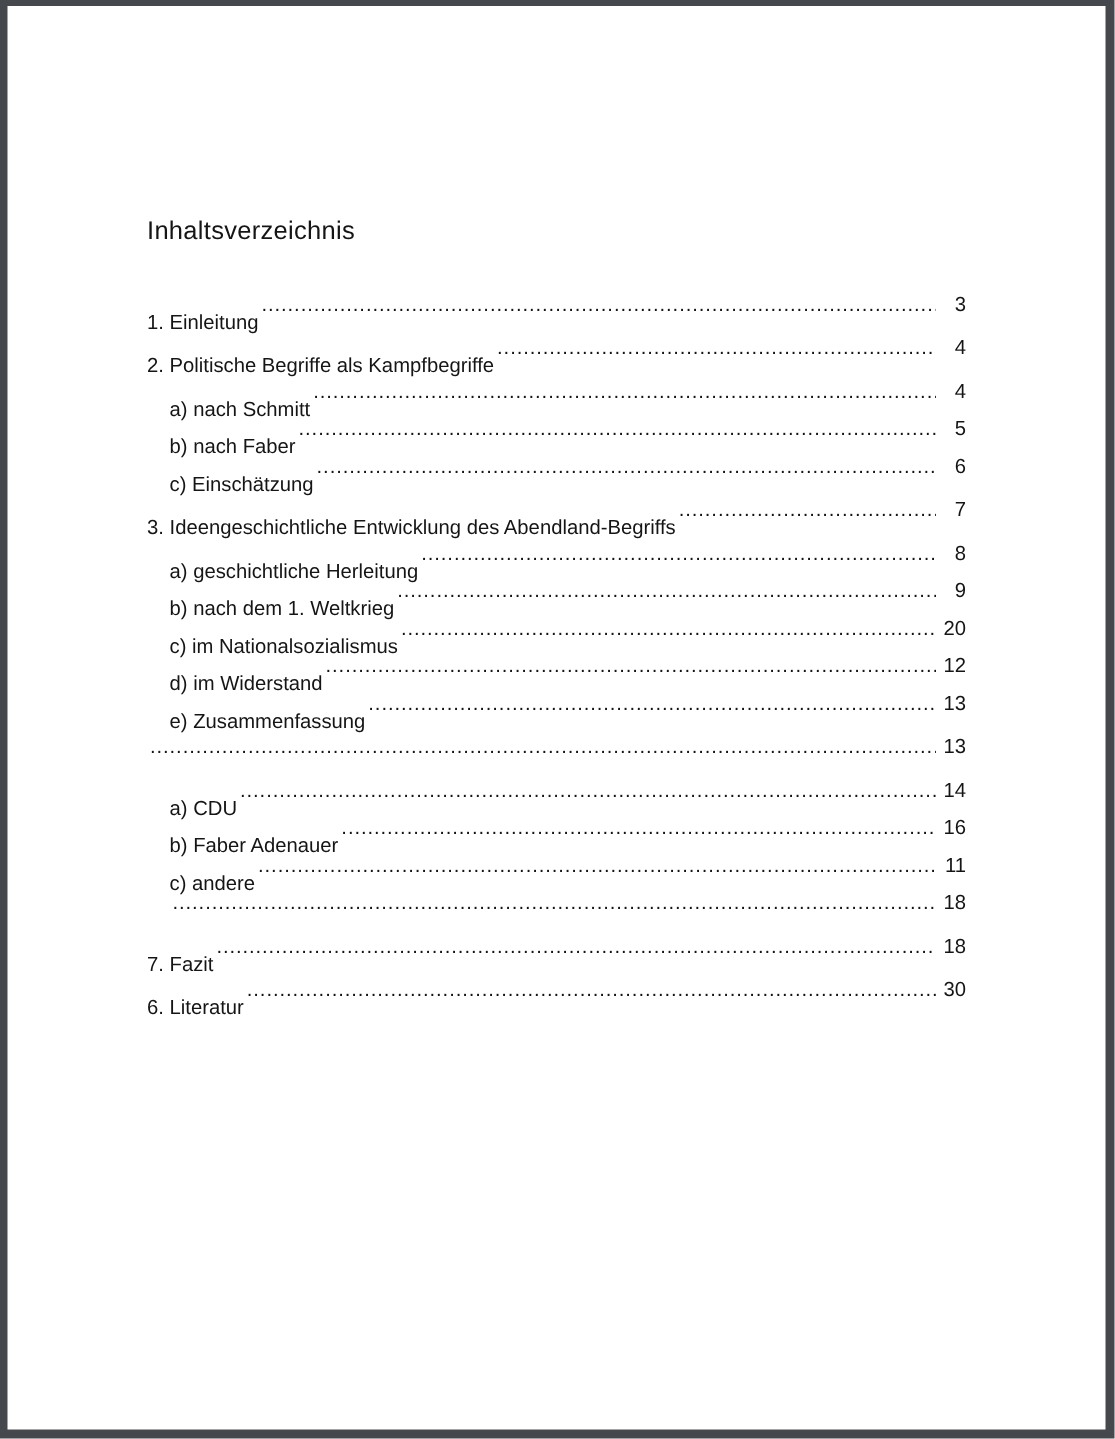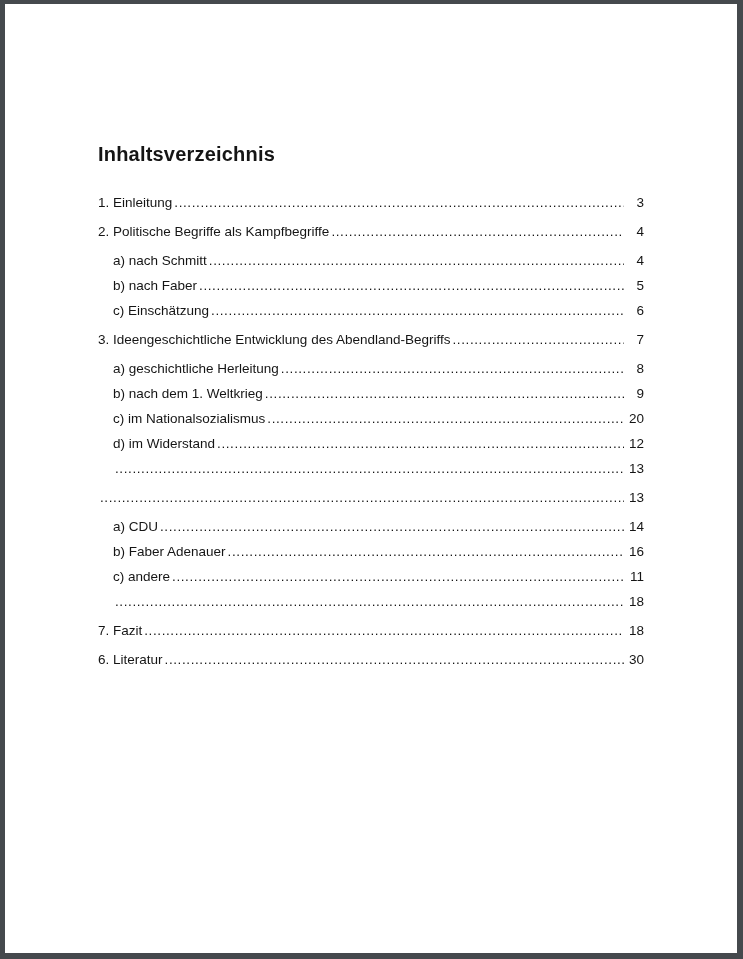--- a/index.html
+++ b/index.html
@@ -20,22 +20,22 @@
     left: 5px;
     right: 6px;
     bottom: 6px;
     background: #ffffff;
     color: #151515;
   }
   .content {
     padding: 140px 93px 0 93px;
   }
   .page-title {
-    font-size: 20px;
-    font-weight: bold;
+    font-size: 17px;
+    font-weight: normal;
     line-height: 20px;
     letter-spacing: 0.2px;
   }
   .toc {
     margin-top: 26px;
     font-size: 13.5px;
   }
   .toc-row {
     display: flex;
     line-height: 25px;
@@ -44,20 +44,21 @@
   .toc-row.top {
     margin-top: 4px;
     margin-bottom: 4px;
   }
   .toc-row.sub {
     padding-left: 15px;
   }
   .toc-label {
     white-space: nowrap;
     flex: 0 0 auto;
+    margin-top: 12px;
   }
   .toc-dots {
     flex: 1 1 auto;
     min-width: 0;
     overflow: hidden;
     white-space: nowrap;
     letter-spacing: 0.6px;
     padding-left: 2px;
   }
   .toc-page {
@@ -119,20 +120,21 @@
     <span class="toc-label">c) im Nationalsozialismus</span>
     <span class="toc-dots">................................................................................................................................................................................................................................................</span>
     <span class="toc-page">20</span>
   </div>
           <div class="toc-row sub">
     <span class="toc-label">d) im Widerstand</span>
     <span class="toc-dots">................................................................................................................................................................................................................................................</span>
     <span class="toc-page">12</span>
   </div>
           <div class="toc-row sub">
+    <span class="toc-label">e) Zusammenfassung</span>
     <span class="toc-dots">................................................................................................................................................................................................................................................</span>
     <span class="toc-page">13</span>
   </div>
           <div class="toc-row top">
     <span class="toc-dots">................................................................................................................................................................................................................................................</span>
     <span class="toc-page">13</span>
   </div>
           <div class="toc-row sub">
     <span class="toc-label">a) CDU</span>
     <span class="toc-dots">................................................................................................................................................................................................................................................</span>

